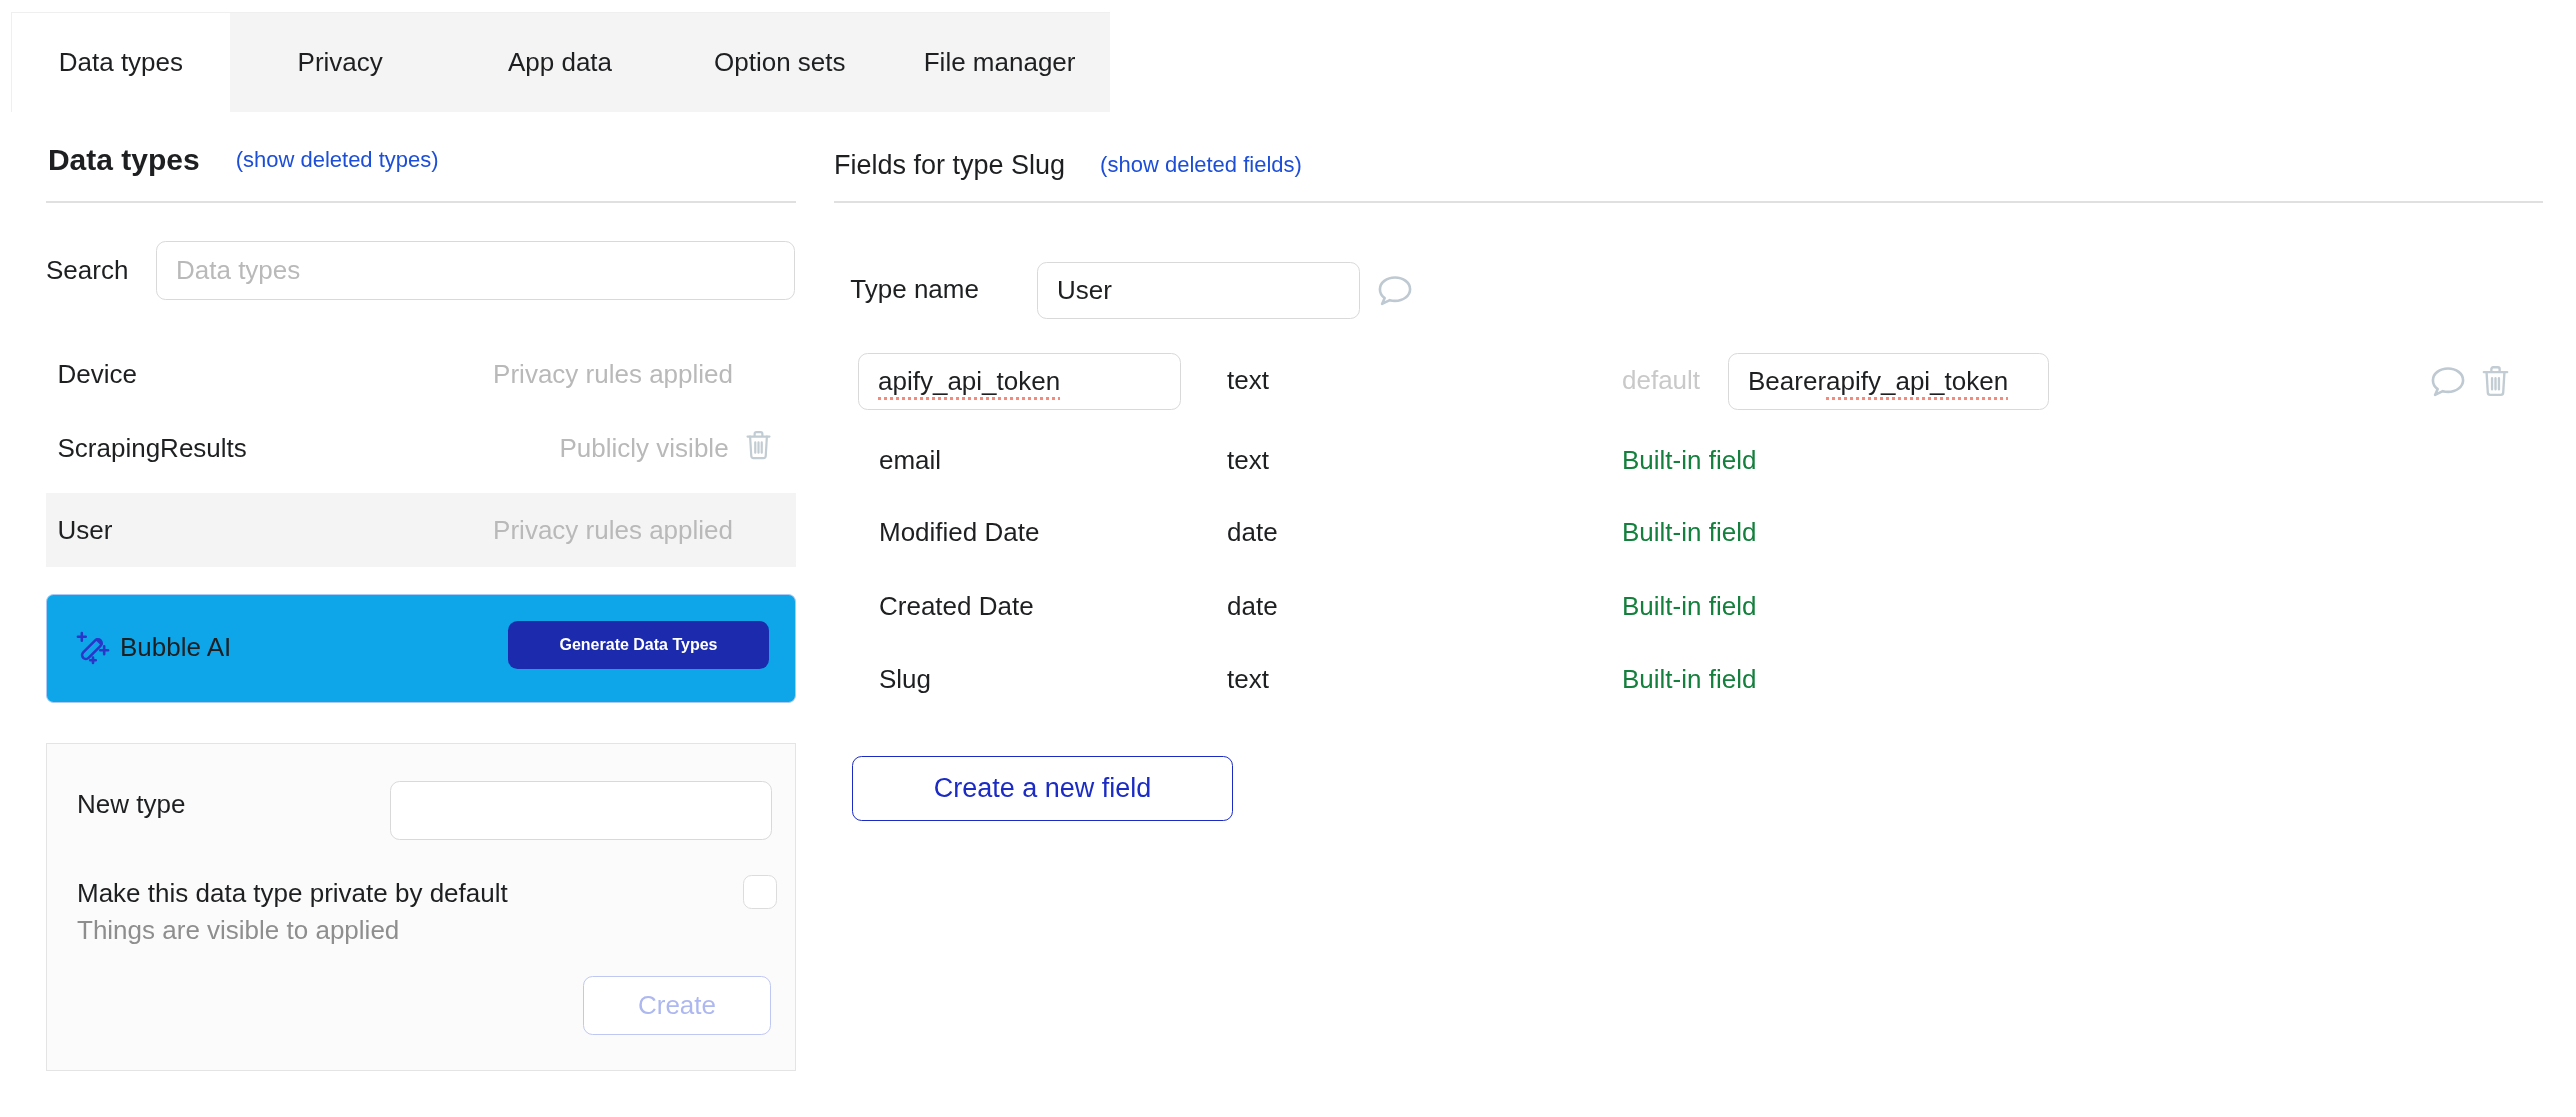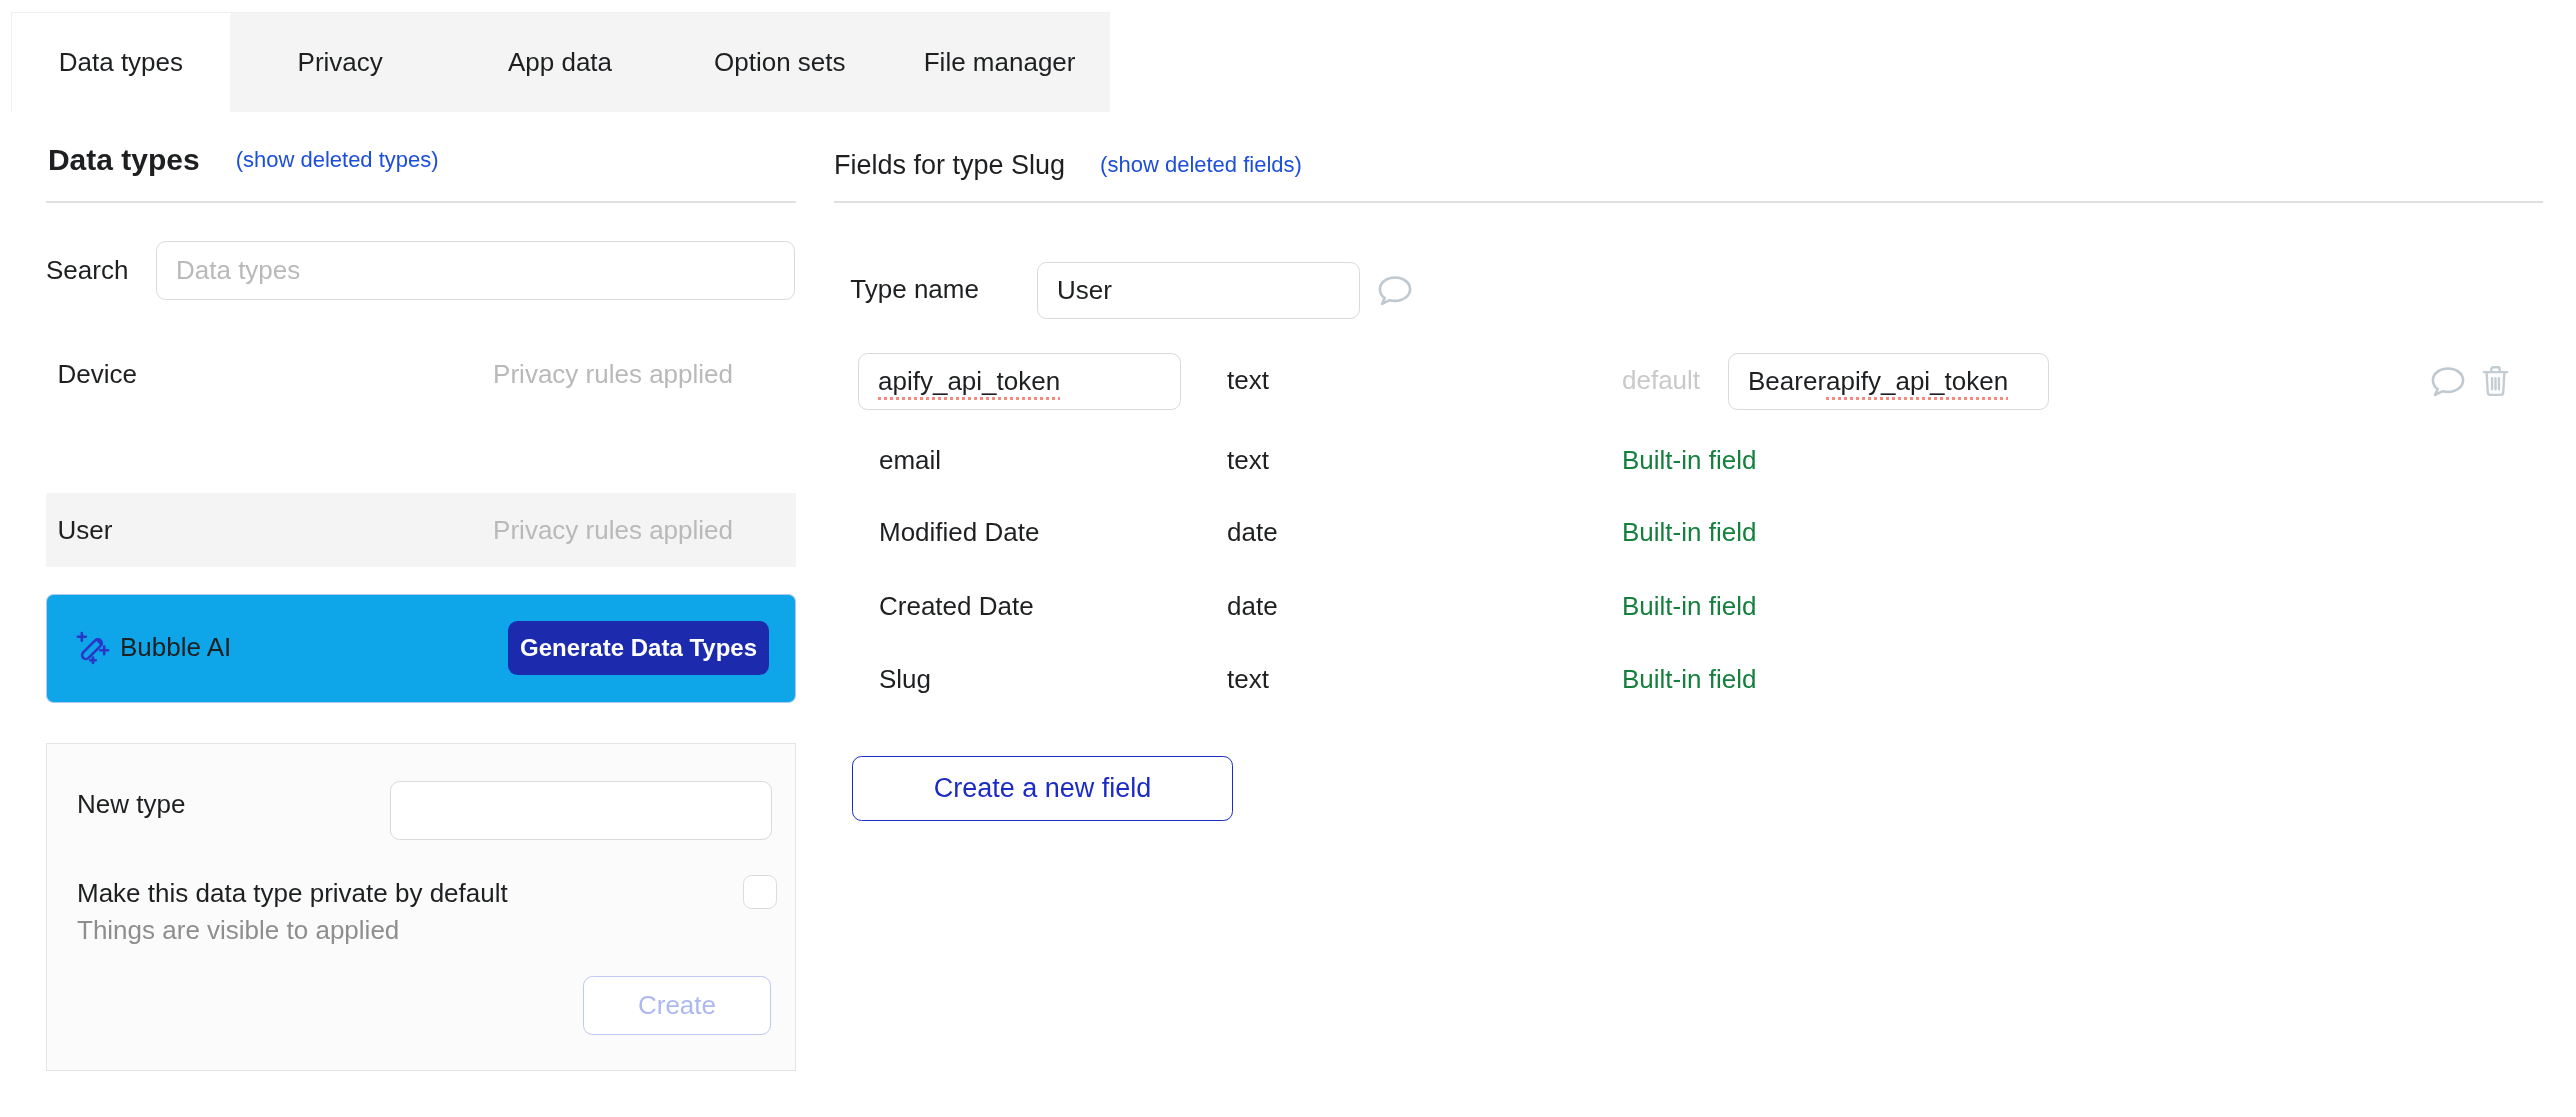--- a/index.html
+++ b/index.html
@@ -36,22 +36,22 @@
             justify-content:space-between;padding:0 63px 0 11.5px;box-sizing:border-box;cursor:pointer;}
   .type-row.selected{background:#f4f4f4;}
   .type-row.has-trash{padding-right:22px;}
   .type-status{color:#b9b9b9;display:flex;align-items:center;gap:14.4px;}
 
   
   .ai-box{position:absolute;top:594px;left:0;width:750px;height:109px;box-sizing:border-box;
           background:#0ea5e9;border:1.9px solid #aecaf4;border-radius:7.7px;}
   .ai-label{position:absolute;left:73px;top:0;height:105px;display:flex;align-items:center;font-weight:500;}
   .wand{position:absolute;left:27px;top:34px;}
-  .ai-btn{position:absolute;left:461px;top:26px;width:261px;height:54px;background:#1c2bad;color:#fff;
-          border:none;border-radius:9.6px;font-family:"Liberation Sans",sans-serif;font-size:24px;font-weight:700;cursor:pointer;}
+  .ai-btn{position:absolute;left:461px;top:26px;width:261px;height:48px;background:#1c2bad;color:#fff;
+          border:none;border-radius:9.6px;font-family:"Liberation Sans",sans-serif;font-size:16px;font-weight:700;cursor:pointer;}
 
   
   .newtype{position:absolute;top:743px;left:0;width:750px;height:328px;box-sizing:border-box;
            background:#fbfbfb;border:1.9px solid #e4e4e4;}
   .nt-label{position:absolute;left:31px;top:789px;}
   .nt-input{position:absolute;left:344px;top:781px;width:382px;}
   .nt-check-label{position:absolute;left:31px;top:878px;}
   .nt-hint{position:absolute;left:31px;top:915px;color:#8e8e8e;}
   .checkbox{position:absolute;left:697px;top:875px;width:34px;height:34px;box-sizing:border-box;
             border:1.9px solid #dcdcdc;border-radius:8.6px;background:#fff;cursor:pointer;}
@@ -115,20 +115,34 @@
 
     <div class="search-row">
       <span class="search-label">Search</span>
       <input class="tbox search-input" type="text" placeholder="Data types" style="">
     </div>
 
     <div class="type-row" style="top:337px;">
       <span>Device</span>
       <span class="type-status">Privacy rules applied</span>
     </div>
+    <div class="type-row has-trash" style="top:411px;">
+      <span>ScrapingResults</span>
+      <span class="type-status">
+        <span>Publicly visible</span>
+        <span class="icon">
+          <svg width="31" height="34" viewBox="0 0 24 26" fill="none" stroke="#c2ccd3" stroke-width="1.7" stroke-linecap="round">
+            <path d="M3.5 6.5h17"></path>
+              <path d="M9 6V4.2c0-.7.5-1.2 1.2-1.2h3.6c.7 0 1.2.5 1.2 1.2V6"></path>
+            <path d="M5.5 6.5l.9 15c.05.9.8 1.6 1.7 1.6h7.8c.9 0 1.65-.7 1.7-1.6l.9-15"></path>
+            <path d="M9.5 11v8M12 11v8M14.5 11v8"></path>
+          </svg>
+        </span>
+      </span>
+    </div>
     <div class="type-row selected" style="top:493px;">
       <span>User</span>
       <span class="type-status">Privacy rules applied</span>
     </div>
 
     <div class="ai-box">
       <span class="wand icon">
         <svg width="38" height="38" viewBox="0 0 34 34" fill="none" stroke="#2a36c8" stroke-width="2.3" stroke-linecap="round" stroke-linejoin="round">
           <rect x="-3.4" y="-11" width="6.8" height="22" rx="3.4" transform="translate(16 18) rotate(45)"></rect>
           <path d="M20.5 9.5l4 4"></path>

